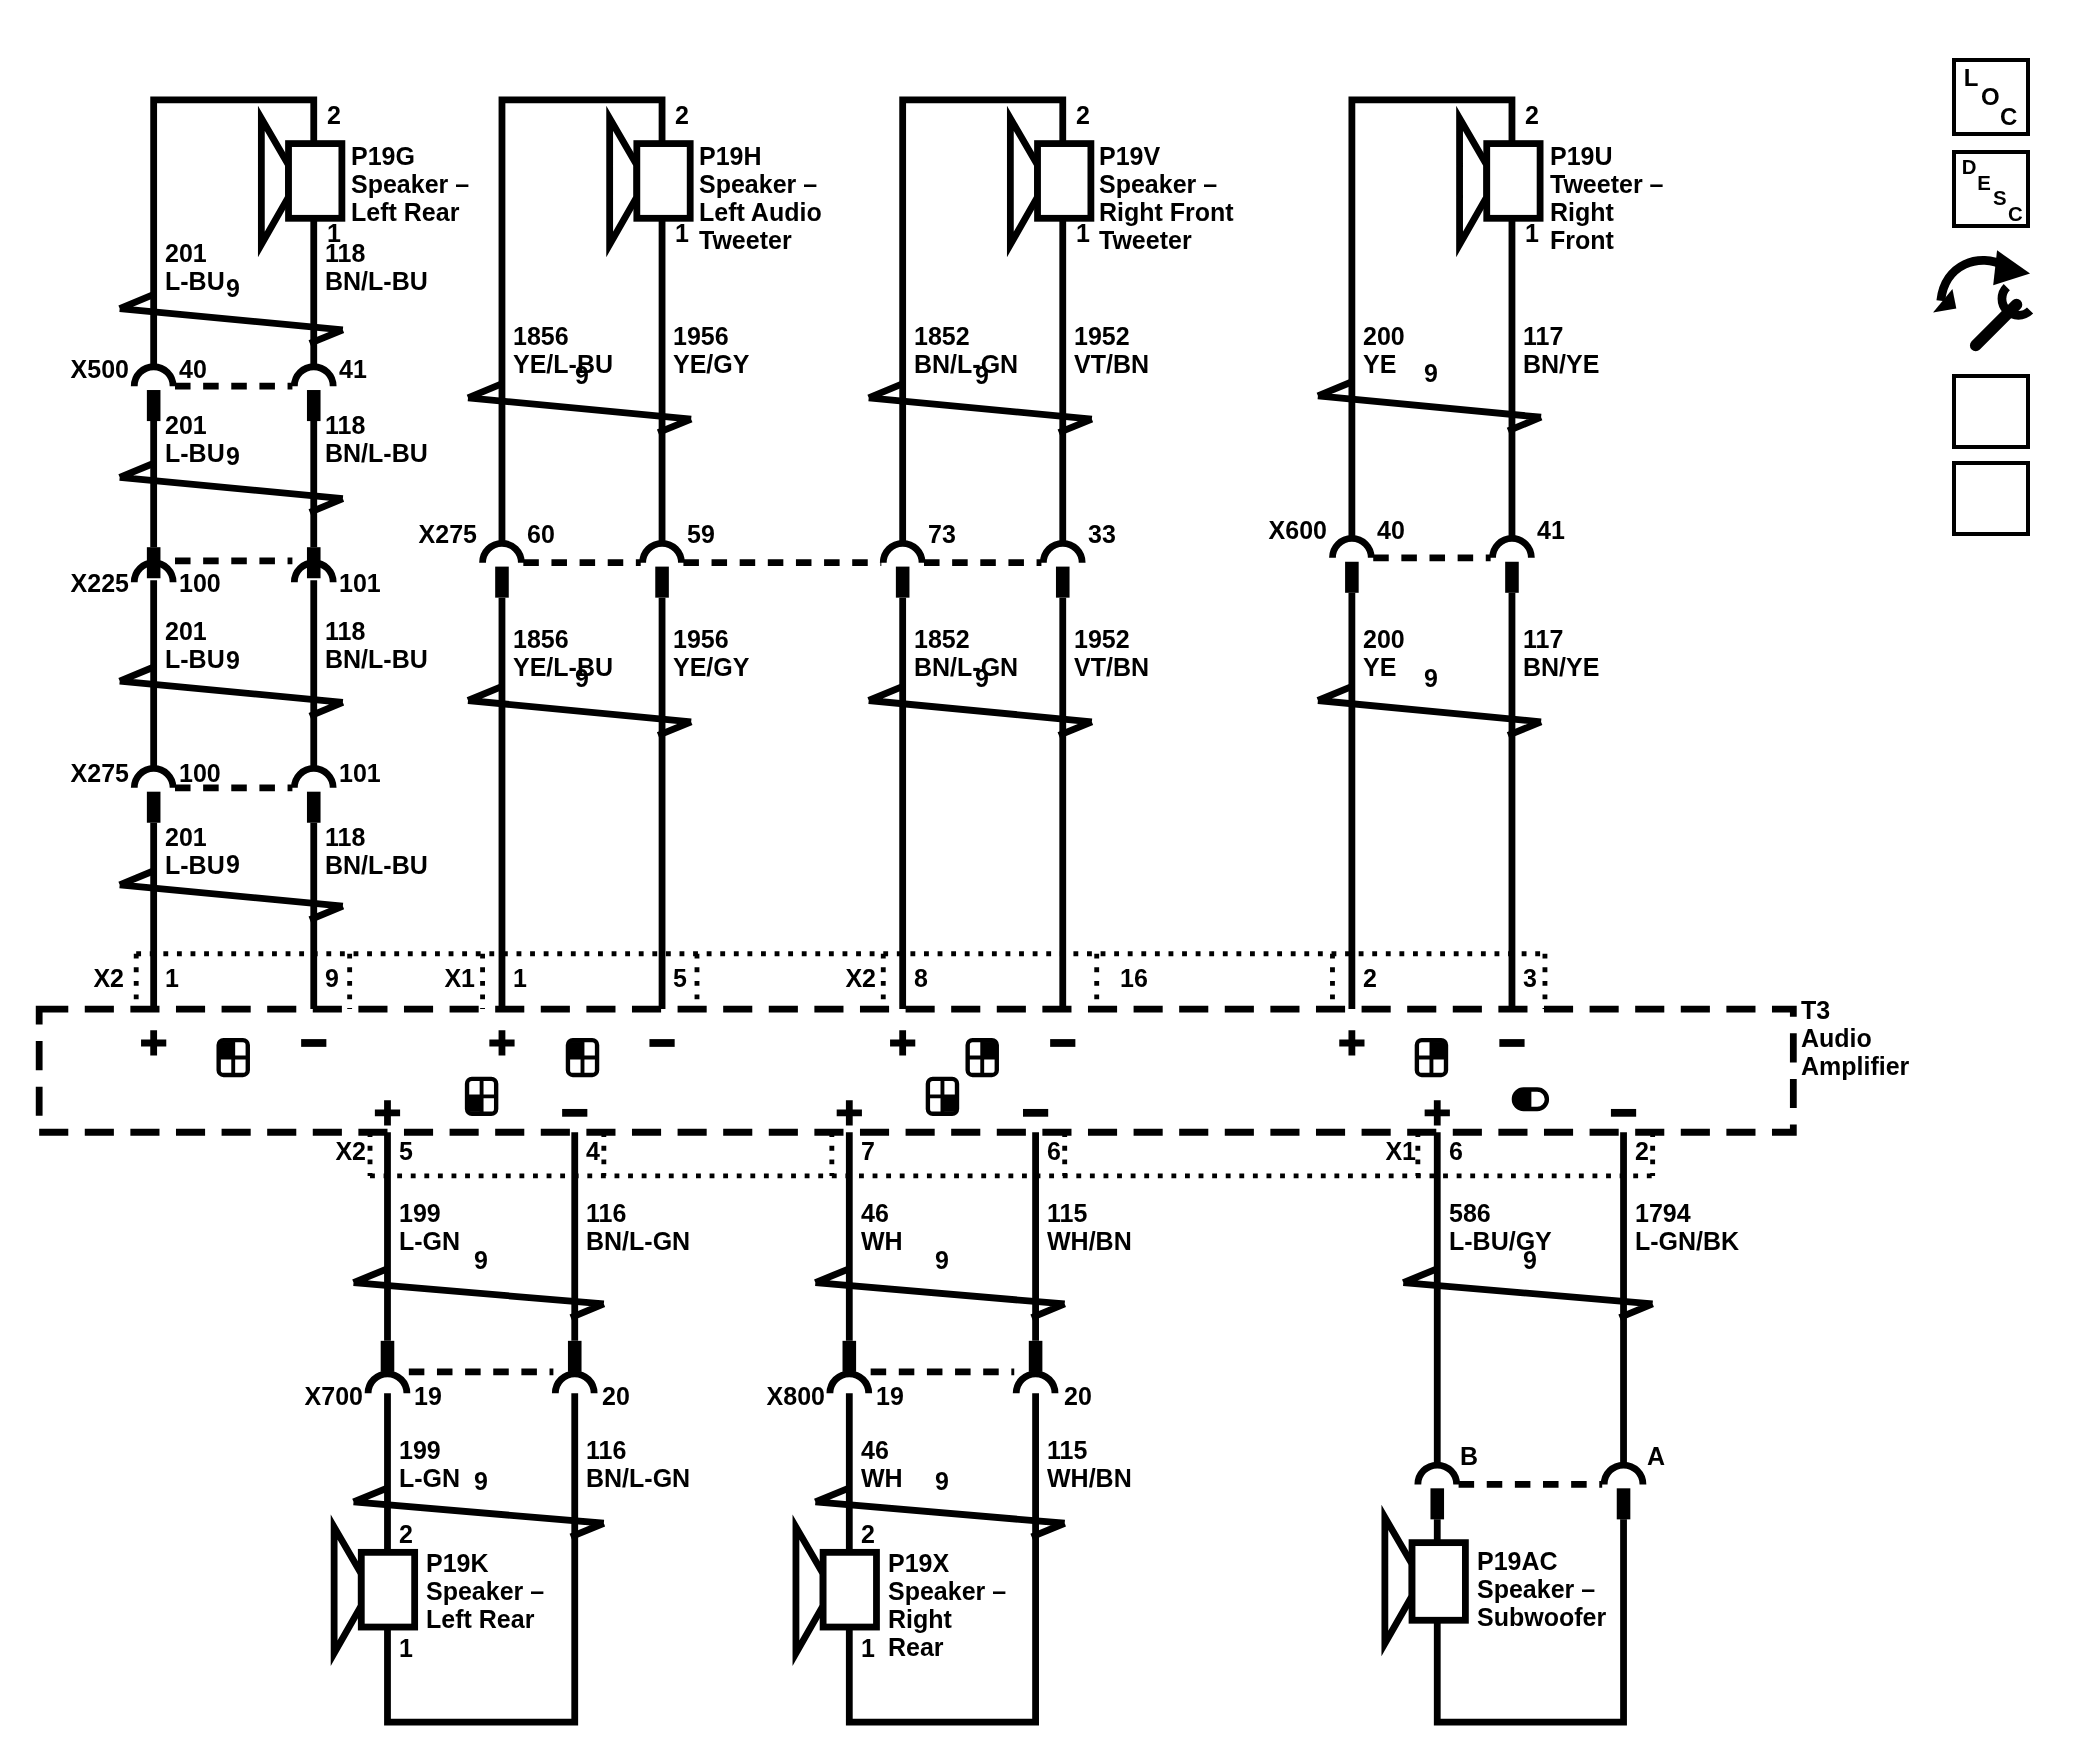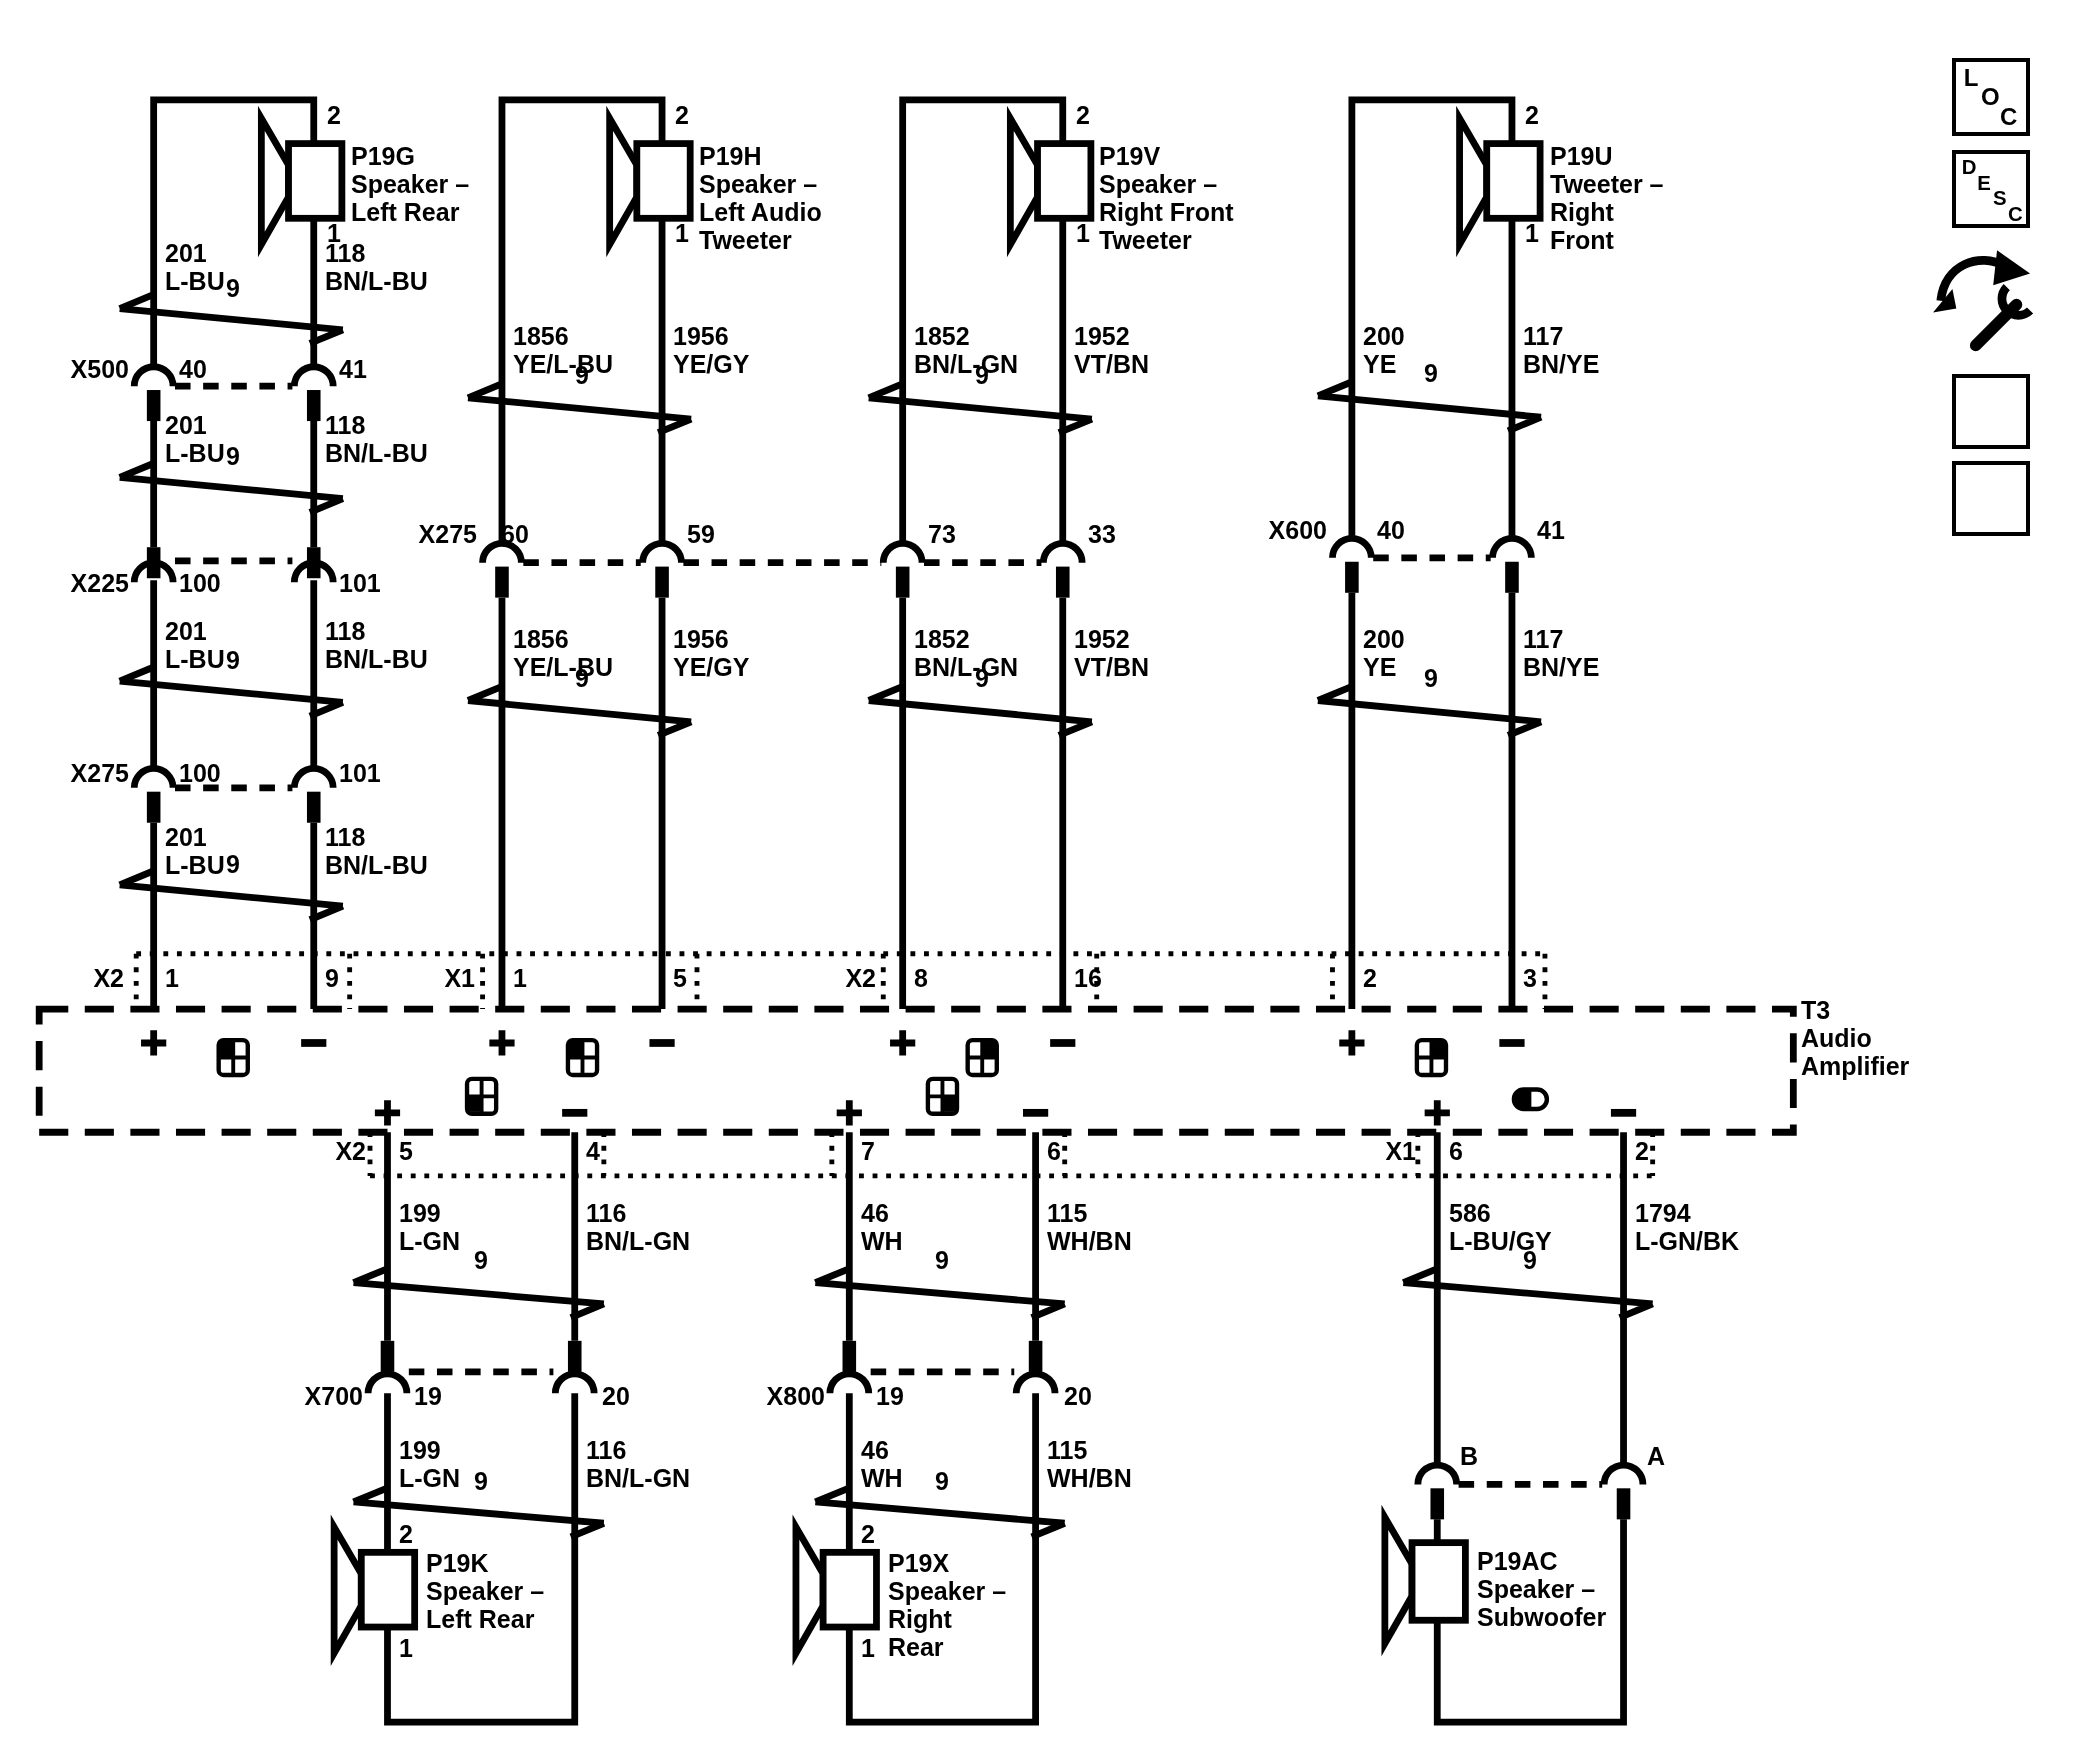--- a/index.html
+++ b/index.html
@@ -274,21 +274,21 @@
 Left Audio
 Tweeter</div>
 <div class="lbl" style="left:675px;top:101px">2</div>
 <div class="lbl" style="left:675px;top:219px">1</div>
 <div class="lbl" style="left:513px;top:322px">1856
 YE/L-BU</div>
 <div class="lbl" style="left:673px;top:322px">1956
 YE/GY</div>
 <div class="lbl ctr" style="left:582px;top:361px">9</div>
 <div class="lbl ra" style="left:477px;top:520px">X275</div>
-<div class="lbl" style="left:501px;top:520px">60</div>
+<div class="lbl" style="left:527px;top:520px">60</div>
 <div class="lbl" style="left:687px;top:520px">59</div>
 <div class="lbl" style="left:513px;top:625px">1856
 YE/L-BU</div>
 <div class="lbl" style="left:673px;top:625px">1956
 YE/GY</div>
 <div class="lbl ctr" style="left:582px;top:664px">9</div>
 <div class="lbl ra" style="left:475px;top:964px">X1</div>
 <div class="lbl" style="left:513px;top:964px">1</div>
 <div class="lbl" style="left:673px;top:964px">5</div>
 
@@ -305,21 +305,21 @@
 <div class="lbl ctr" style="left:982px;top:361px">9</div>
 <div class="lbl" style="left:928px;top:520px">73</div>
 <div class="lbl" style="left:1088px;top:520px">33</div>
 <div class="lbl" style="left:914px;top:625px">1852
 BN/L-GN</div>
 <div class="lbl" style="left:1074px;top:625px">1952
 VT/BN</div>
 <div class="lbl ctr" style="left:982px;top:664px">9</div>
 <div class="lbl ra" style="left:876px;top:964px">X2</div>
 <div class="lbl" style="left:914px;top:964px">8</div>
-<div class="lbl" style="left:1074px;top:964px">16</div>
+<div class="lbl" style="left:1120px;top:964px">16</div>
 
 <div class="lbl" style="left:1550px;top:142px">P19U
 Tweeter –
 Right
 Front</div>
 <div class="lbl" style="left:1525px;top:101px">2</div>
 <div class="lbl" style="left:1525px;top:219px">1</div>
 <div class="lbl" style="left:1363px;top:322px">200
 YE</div>
 <div class="lbl" style="left:1523px;top:322px">117

